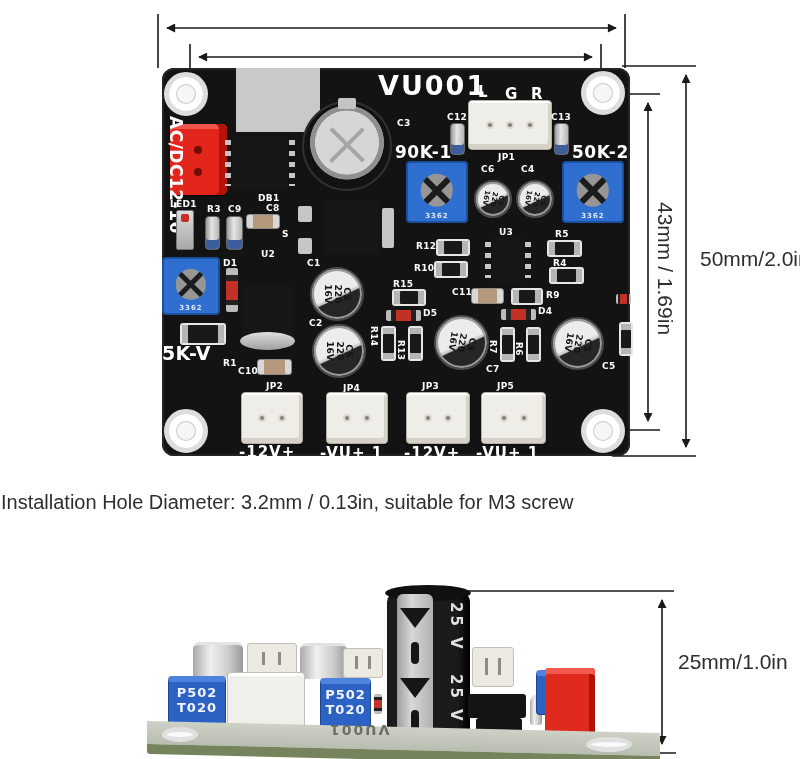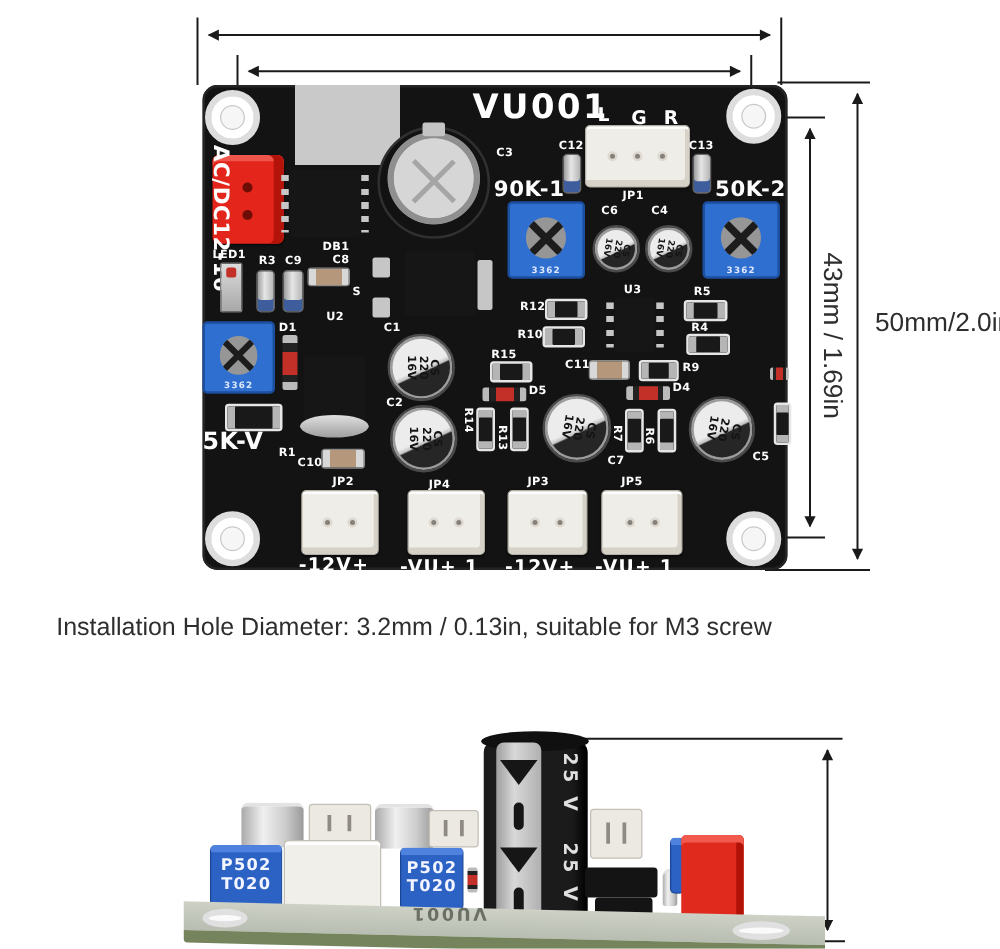--- a/index.html
+++ b/index.html
@@ -3,21 +3,21 @@
 <meta charset="utf-8">
 <style>
   html,body{margin:0;padding:0;background:#fff;}
   .canvas{position:relative;width:800px;height:759px;background:#fff;overflow:hidden;
           font-family:"Liberation Sans",sans-serif;}
   .abs{position:absolute;}
   
   .dim{position:absolute;font:21px "Liberation Sans",sans-serif;color:#2e2e2e;background:#fff;
        padding:0 6px;white-space:nowrap;}
   .dim.rot{transform:rotate(90deg);transform-origin:0 0;}
-  .note{position:absolute;font:20px "Liberation Sans",sans-serif;color:#2e2e2e;white-space:nowrap;padding-left:44px;}
+  .note{position:absolute;font:20px "Liberation Sans",sans-serif;color:#2e2e2e;white-space:nowrap;}
   
   .board{position:absolute;left:162px;top:68px;width:468px;height:388px;background:#131313;
          border-radius:12px;box-shadow:inset 0 0 0 2px #242424;}
   .lbl{position:absolute;color:#fdfdfd;font:bold 9px "DejaVu Sans",sans-serif;letter-spacing:.3px;
        white-space:nowrap;line-height:1;}
   .lbl.rot{transform:rotate(90deg);transform-origin:0 0;}
   .lbl.big{font-size:17px;letter-spacing:.5px;}
   .lbl.mid{font-size:19px;}
   .brand{position:absolute;color:#fff;font:bold 27px "DejaVu Sans",sans-serif;letter-spacing:2px;line-height:1;}
   .chan{position:absolute;color:#fff;font:bold 15px "DejaVu Sans",sans-serif;line-height:1;}
@@ -126,20 +126,21 @@
         <path d="M612 456 H696"></path>
       <path d="M686 75 V447" marker-start="url(#arr)" marker-end="url(#arr)"></path>
       <path d="M428 591 H674"></path>
         <path d="M610 753 H676"></path>
       <path d="M662 600 V744" marker-start="url(#arr)" marker-end="url(#arr)"></path>
     </g>
   </svg>
 
   <div class="dim rot" style="left:677px;top:196px">43mm / 1.69in</div>
   <div class="dim" style="left:694px;top:247px">50mm/2.0in</div>
+  <div class="dim" style="left:672px;top:650px">25mm/1.0in</div>
   <div class="note" style="left:1px;top:491px">Installation Hole Diameter: 3.2mm / 0.13in, suitable for M3 screw</div>
 
   <div class="board">
     <div class="patch" style="left:74px;top:0;width:84px;height:64px"></div>
     <div class="hole" style="left:2px;top:4px"></div>
     <div class="hole" style="left:419px;top:3px"></div>
     <div class="hole" style="left:2px;top:341px"></div>
     <div class="hole" style="left:419px;top:341px"></div>
 
     <div class="brand" style="left:216px;top:4px">VU001</div>

